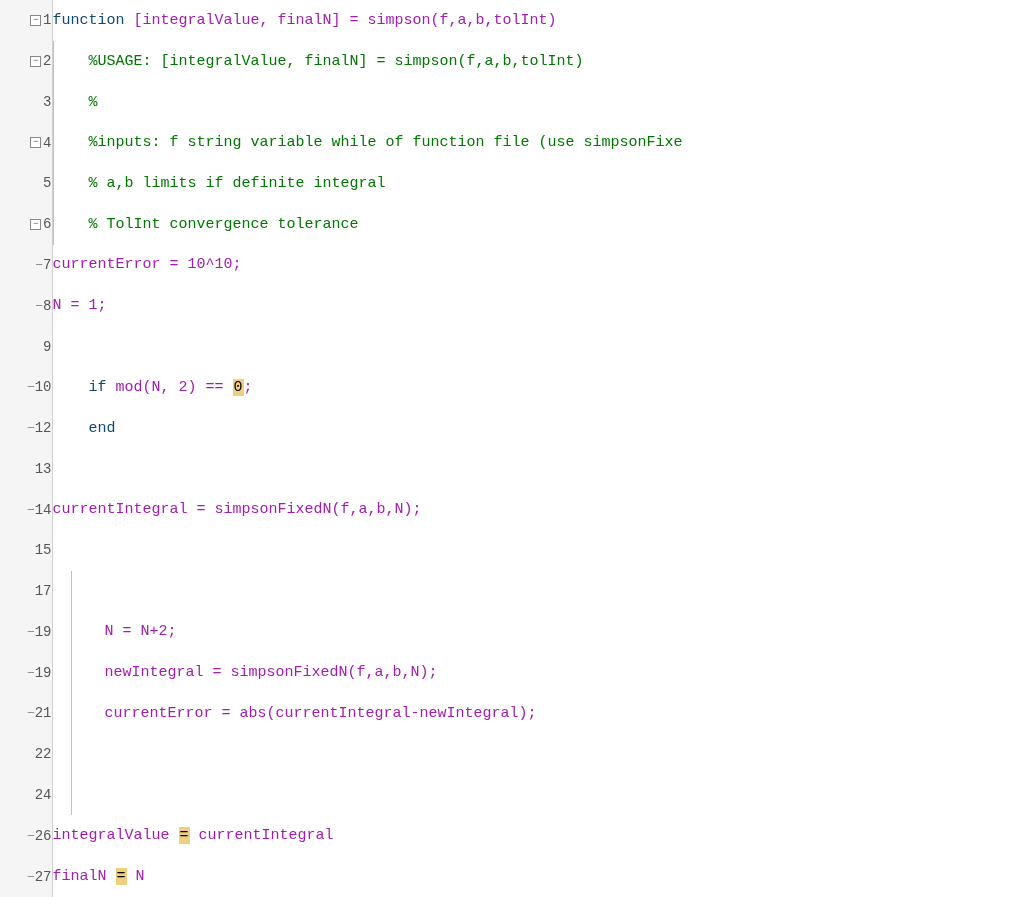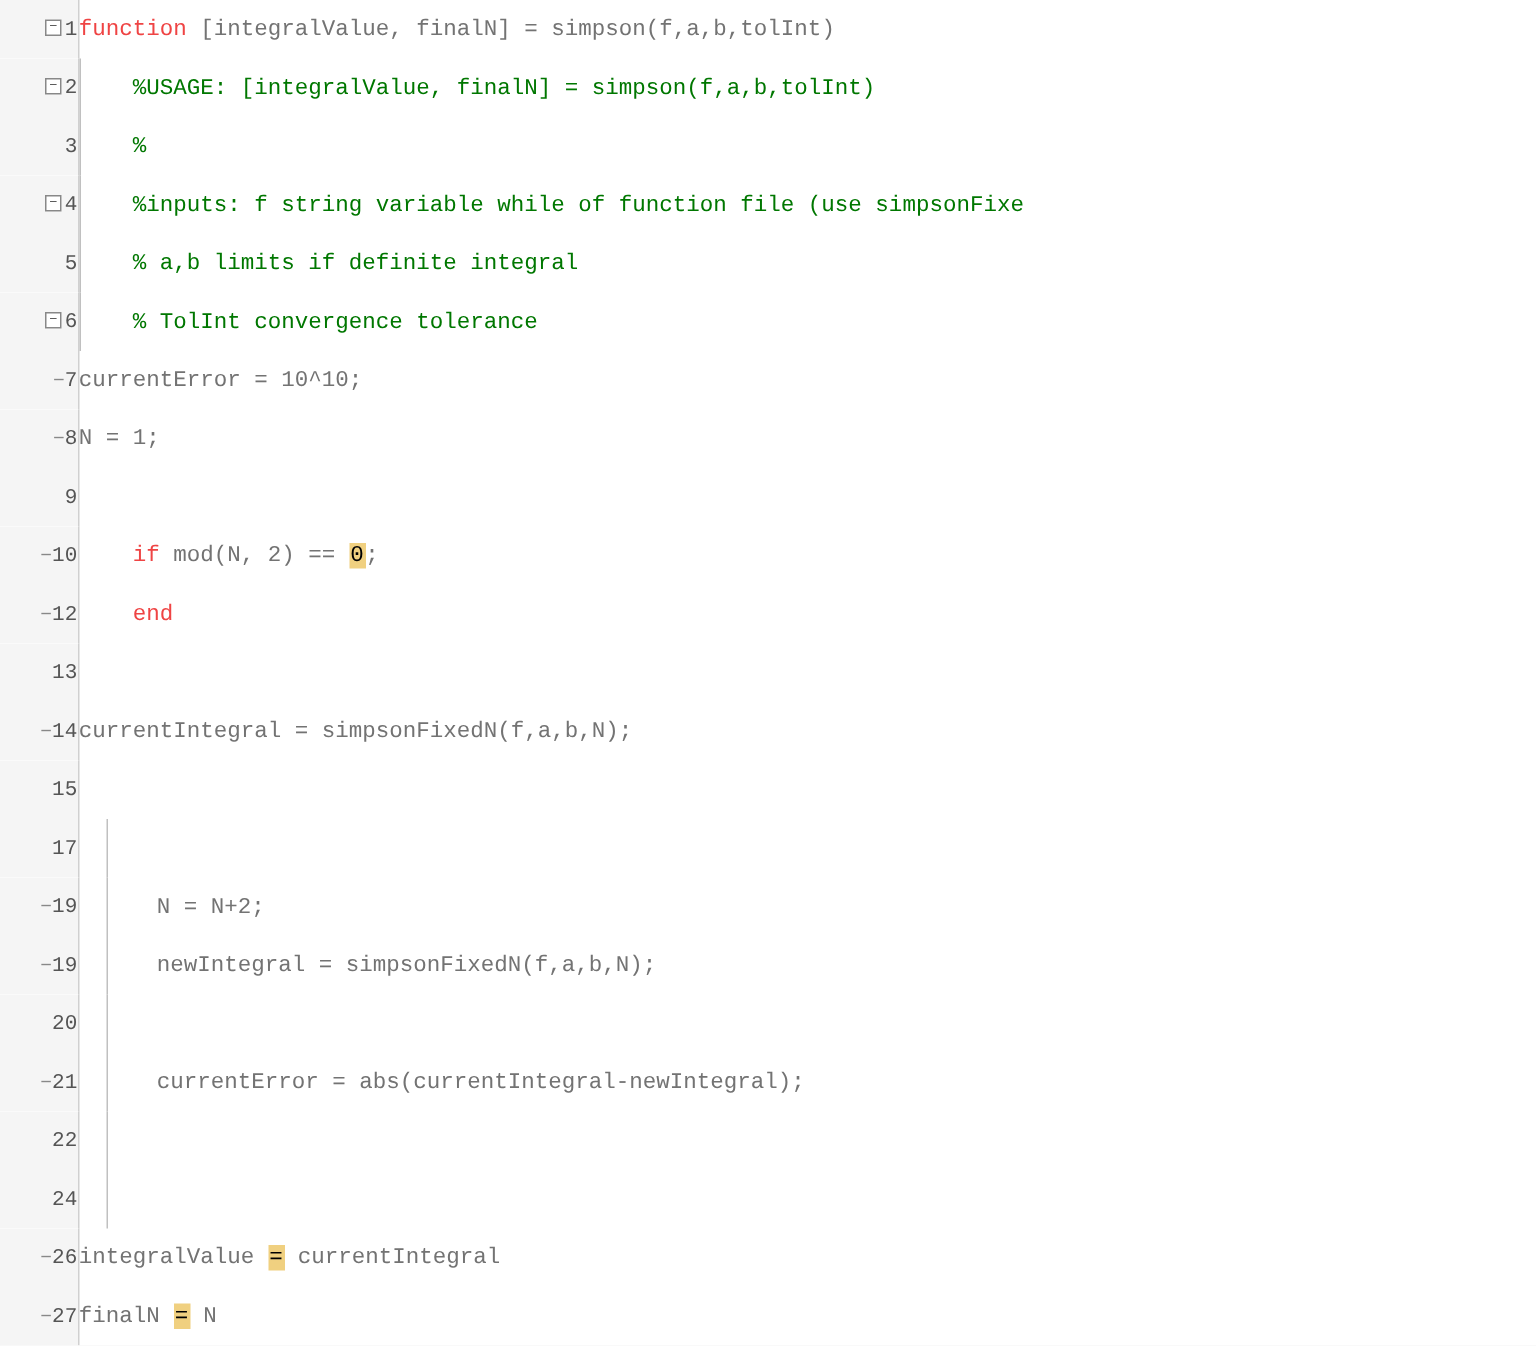--- a/index.html
+++ b/index.html
@@ -23,23 +23,23 @@
       flex-direction: column;
     }
 
     .code-area {
       display: flex;
       flex: 1;
       overflow: hidden;
     }
 
     
-    .kw-blue { color: #ef4444; font-weight: normal; }
+    .kw-blue { color: #0c4a6e; font-weight: normal; }
     .comment { color: #007700; }
-    .normal { color: #737373; }
+    .normal { color: #a21caf; }
 
     .highlight-box {
       background: #f0d080;
       padding: 0 1px;
     }
 
     .lnum {
       font-size: 14px;
       color: #555;
       min-width: 20px;
@@ -164,24 +164,20 @@
           </tr>
           <tr>
             <td class="lnum-cell"><span class="minus">−</span><span class="lnum">19</span></td>
             <td class="code-cell"><span style="display:inline-block;width:18px;"></span><span style="display:inline-block;width:12px;border-left:1px solid #c0c0c0;height:100%;vertical-align:middle;margin-right:4px;"></span><span style="display:inline-block;width:18px;"></span><span class="normal">N = N+2;</span></td>
           </tr>
           <tr>
             <td class="lnum-cell"><span class="minus">−</span><span class="lnum">19</span></td>
             <td class="code-cell"><span style="display:inline-block;width:18px;"></span><span style="display:inline-block;width:12px;border-left:1px solid #c0c0c0;height:100%;vertical-align:middle;margin-right:4px;"></span><span style="display:inline-block;width:18px;"></span><span class="normal">newIntegral = simpsonFixedN(f,a,b,N);</span></td>
           </tr>
           <tr>
-            <td class="lnum-cell"><span class="lnum">20</span></td>
-            <td class="code-cell"><span style="display:inline-block;width:18px;"></span><span style="display:inline-block;width:12px;border-left:1px solid #c0c0c0;height:100%;vertical-align:middle;margin-right:4px;"></span></td>
-          </tr>
-          <tr>
             <td class="lnum-cell"><span class="minus">−</span><span class="lnum">21</span></td>
             <td class="code-cell"><span style="display:inline-block;width:18px;"></span><span style="display:inline-block;width:12px;border-left:1px solid #c0c0c0;height:100%;vertical-align:middle;margin-right:4px;"></span><span style="display:inline-block;width:18px;"></span><span class="normal">currentError = abs(currentIntegral-newIntegral);</span></td>
           </tr>
           <tr>
             <td class="lnum-cell"><span class="lnum">22</span></td>
             <td class="code-cell"><span style="display:inline-block;width:18px;"></span><span style="display:inline-block;width:12px;border-left:1px solid #c0c0c0;height:100%;vertical-align:middle;margin-right:4px;"></span></td>
           </tr>
           <tr>
             <td class="lnum-cell"><span class="lnum">24</span></td>
             <td class="code-cell"><span style="display:inline-block;width:18px;"></span><span style="display:inline-block;width:12px;border-left:1px solid #c0c0c0;height:100%;vertical-align:middle;margin-right:4px;"></span></td>

